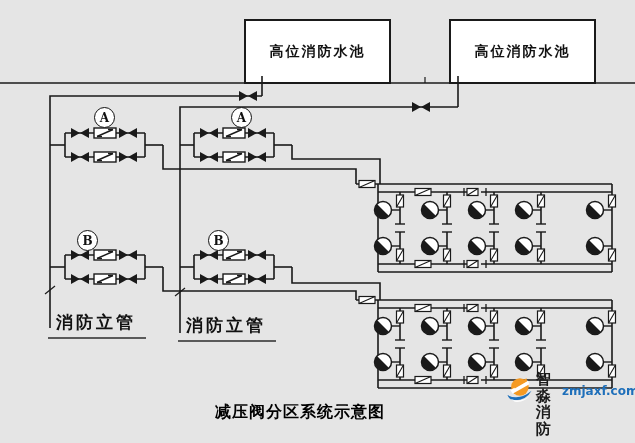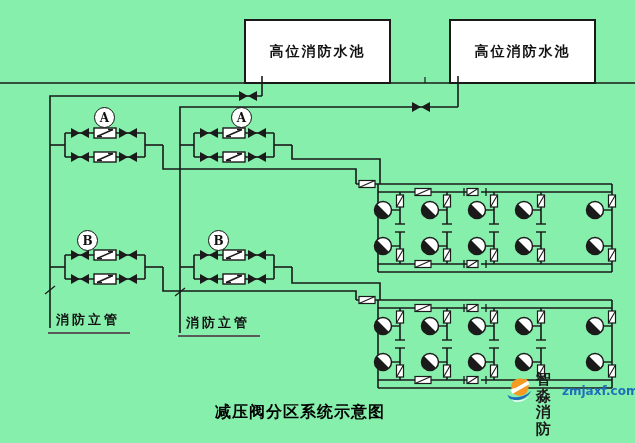--- a/index.html
+++ b/index.html
@@ -1,31 +1,31 @@
 <!DOCTYPE html>
 <html><head>
 <meta charset="utf-8">
 <style>
   html,body{margin:0;padding:0;background:#fff;}
   #app{
-    position:relative;width:635px;height:443px;background:#86efac;overflow:hidden;
+    position:relative;width:635px;height:443px;background:#e5e5e5;overflow:hidden;
     font-family:"DejaVu Sans","Liberation Sans",sans-serif;color:#111;
   }
   #pipes{position:absolute;left:0;top:0;}
   .tank-label{
     position:absolute;display:flex;align-items:center;justify-content:center;
     font-size:14px;font-weight:bold;letter-spacing:2px;color:#111;
   }
   .badge{
     position:absolute;width:19px;height:19px;border:1.6px solid #111;border-radius:50%;
     background:#fff;display:flex;align-items:center;justify-content:center;
     font-size:12px;font-weight:bold;font-family:"DejaVu Serif","Liberation Serif",serif;
   }
   .standpipe-label{
-    position:absolute;font-size:13px;font-weight:bold;letter-spacing:3px;color:#111;
+    position:absolute;font-size:17px;font-weight:bold;letter-spacing:3px;color:#111;
     border-bottom:2px solid #5a5a5a;padding:0 10px 3px 8px;font-family:Liberation Serif, serif;
   }
   .diagram-title{
     position:absolute;left:198px;top:402px;width:204px;text-align:center;
     font-size:16px;font-weight:bold;letter-spacing:1px;color:#000;
     border-bottom:2.5px solid #000;padding-bottom:20px;
   }
   .watermark{position:absolute;left:506px;top:371px;display:flex;align-items:flex-start;}
   .wm-text{display:flex;flex-direction:row;margin-left:2px;line-height:1.1;}
   .wm-name{font-size:15px;font-weight:bold;color:#1a1a1a;letter-spacing:1px;}

